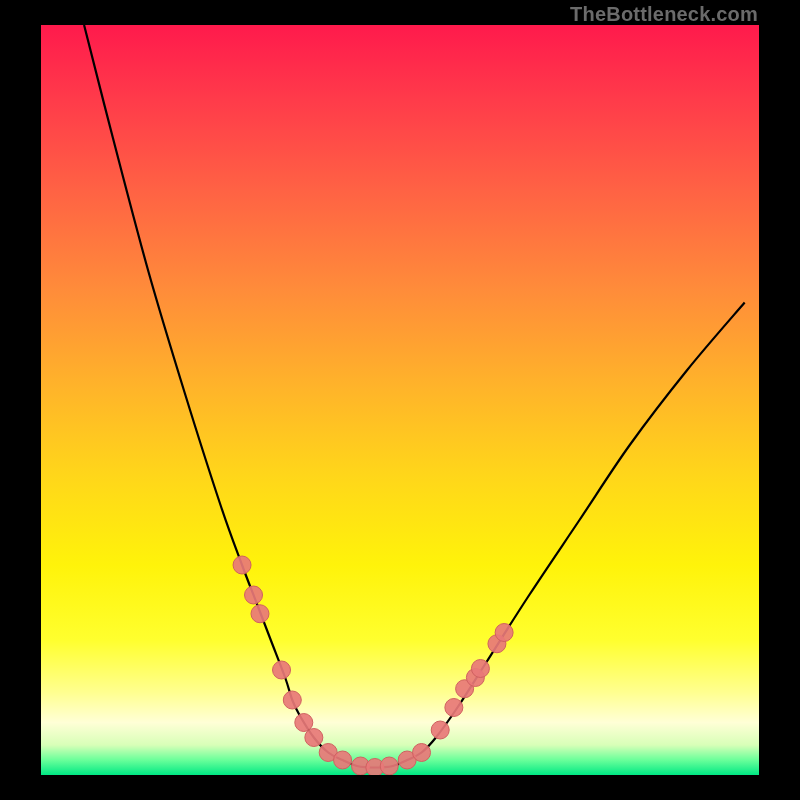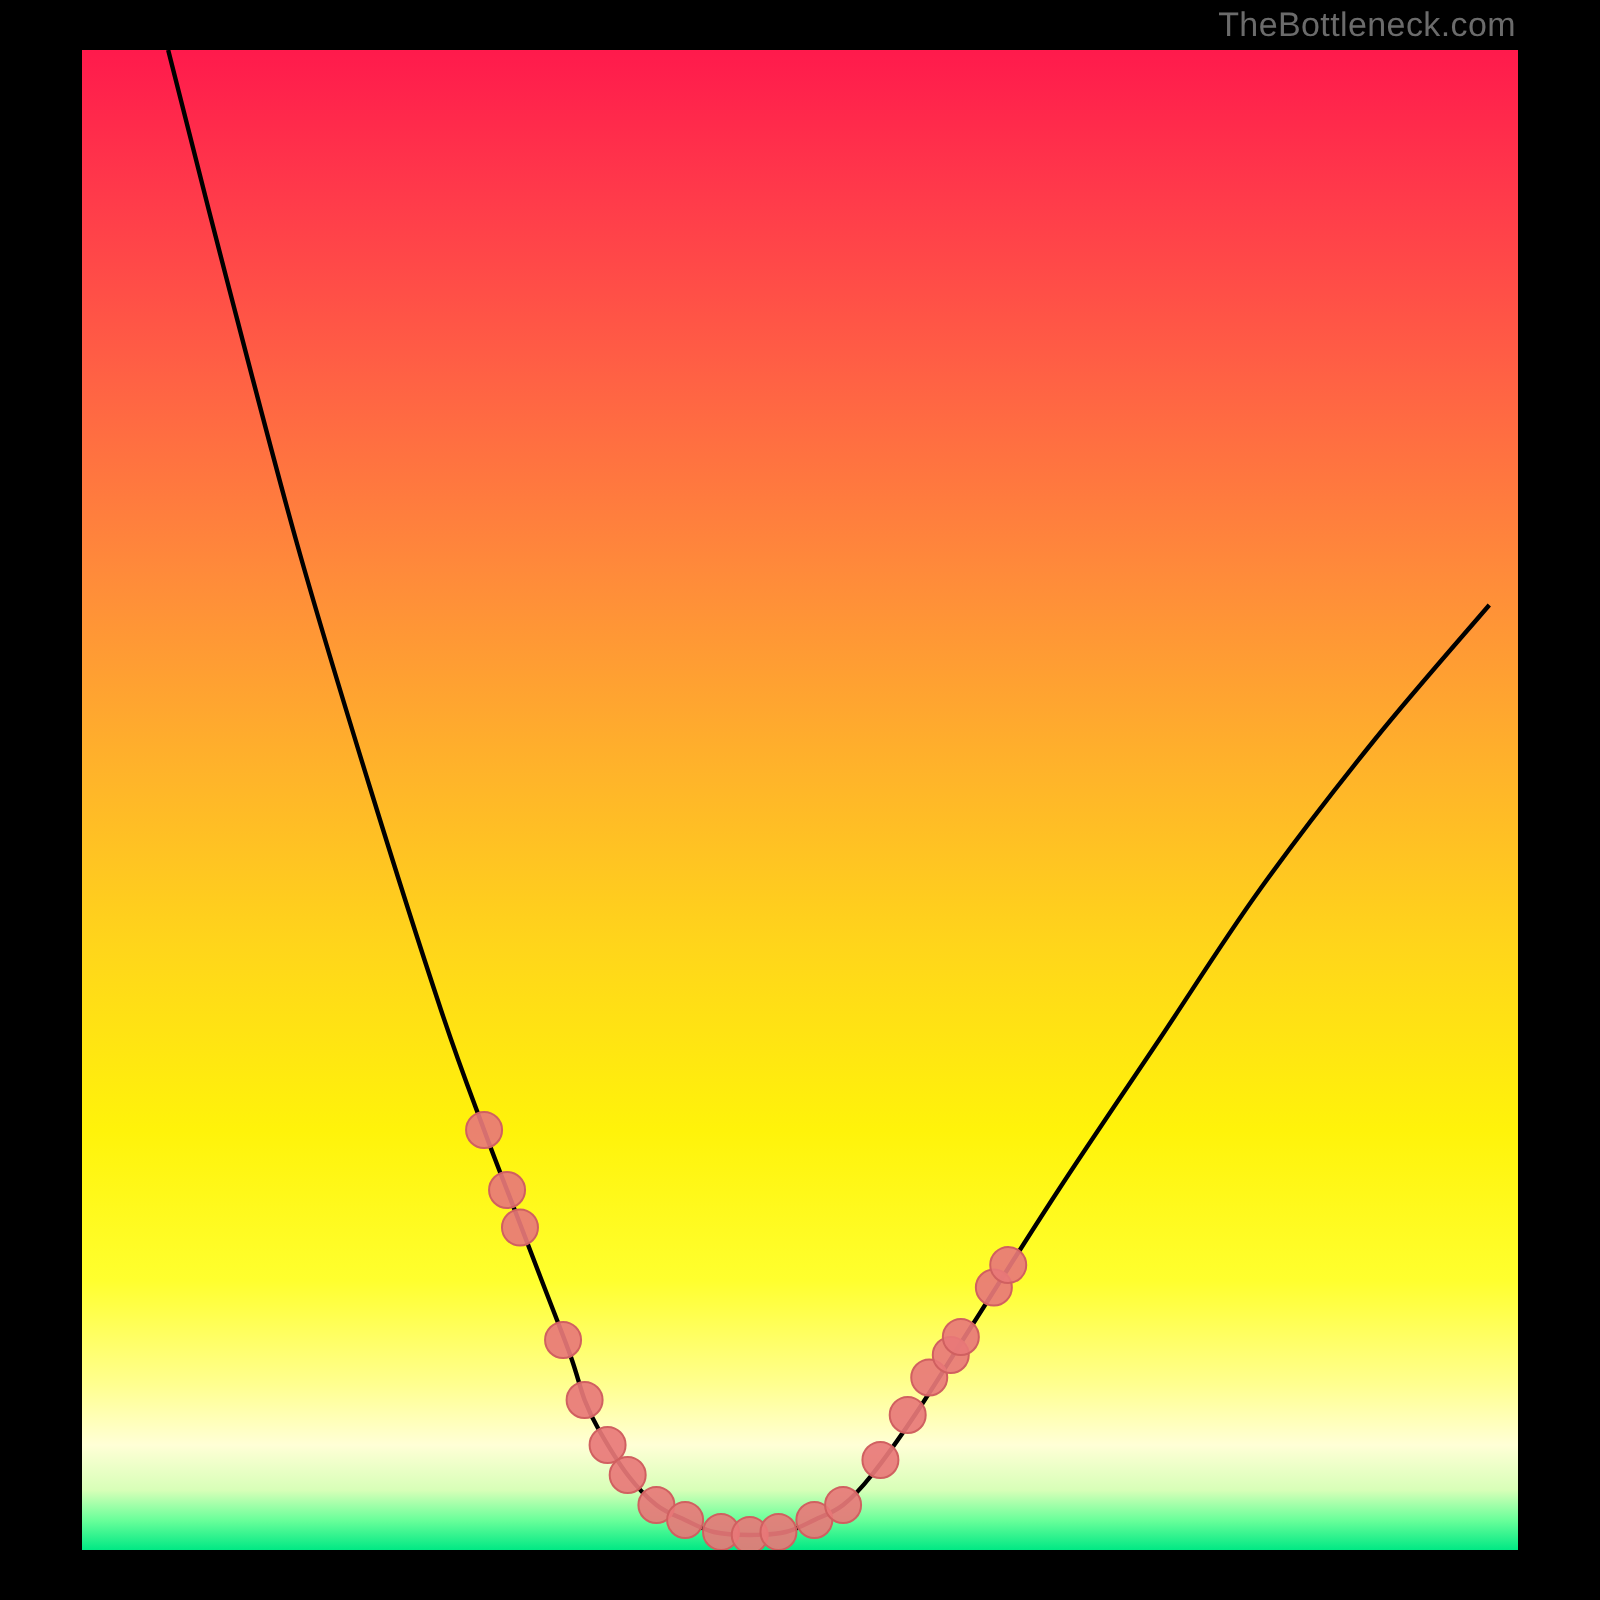--- a/index.html
+++ b/index.html
@@ -47,23 +47,23 @@
       #d8ffb8 96%,
       #6aff9a 98%,
       #00e884 100%
     );
   }
   .watermark {
     position: absolute;
     top: 3px;
     right: 42px;
     color: #6b6b6b;
-    font-size: 17px;
+    font-size: 20px;
     letter-spacing: 0.2px;
-    font-weight: 400;
+    font-weight: 700;
   }
   svg.curve {
     position: absolute;
     top: 0;
     left: 0;
     width: 100%;
     height: 100%;
   }
 </style>
 </head>

